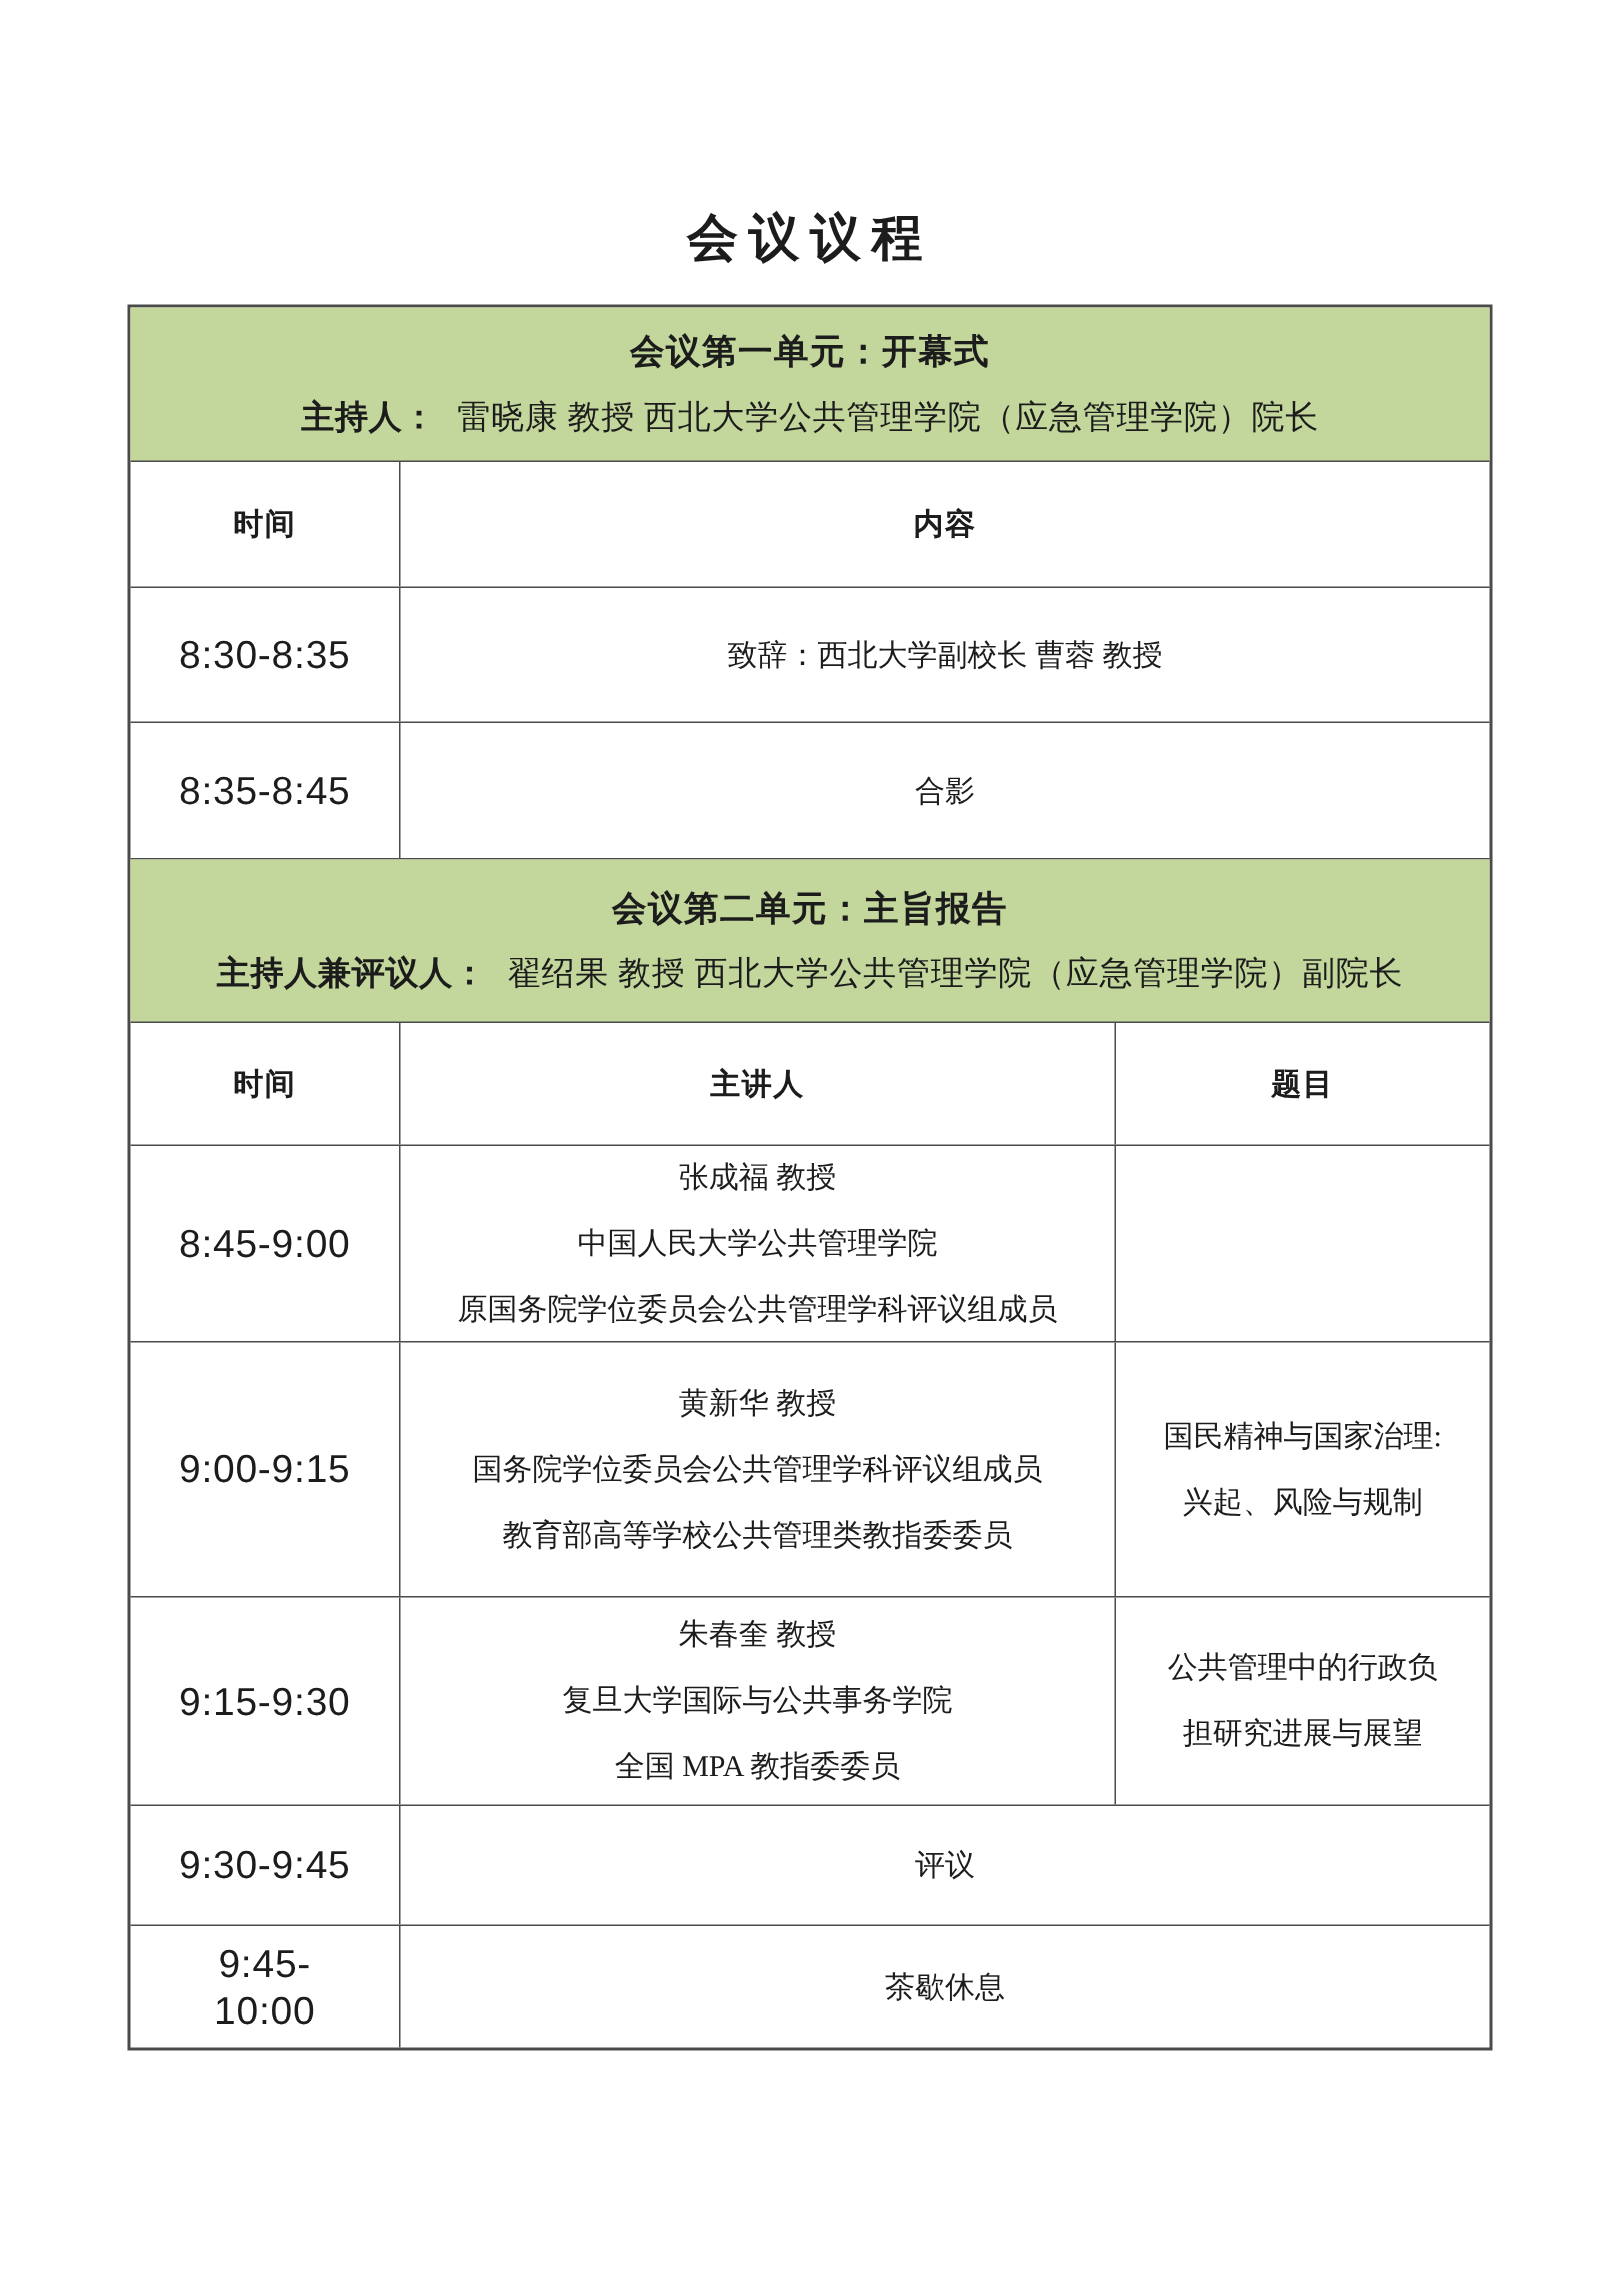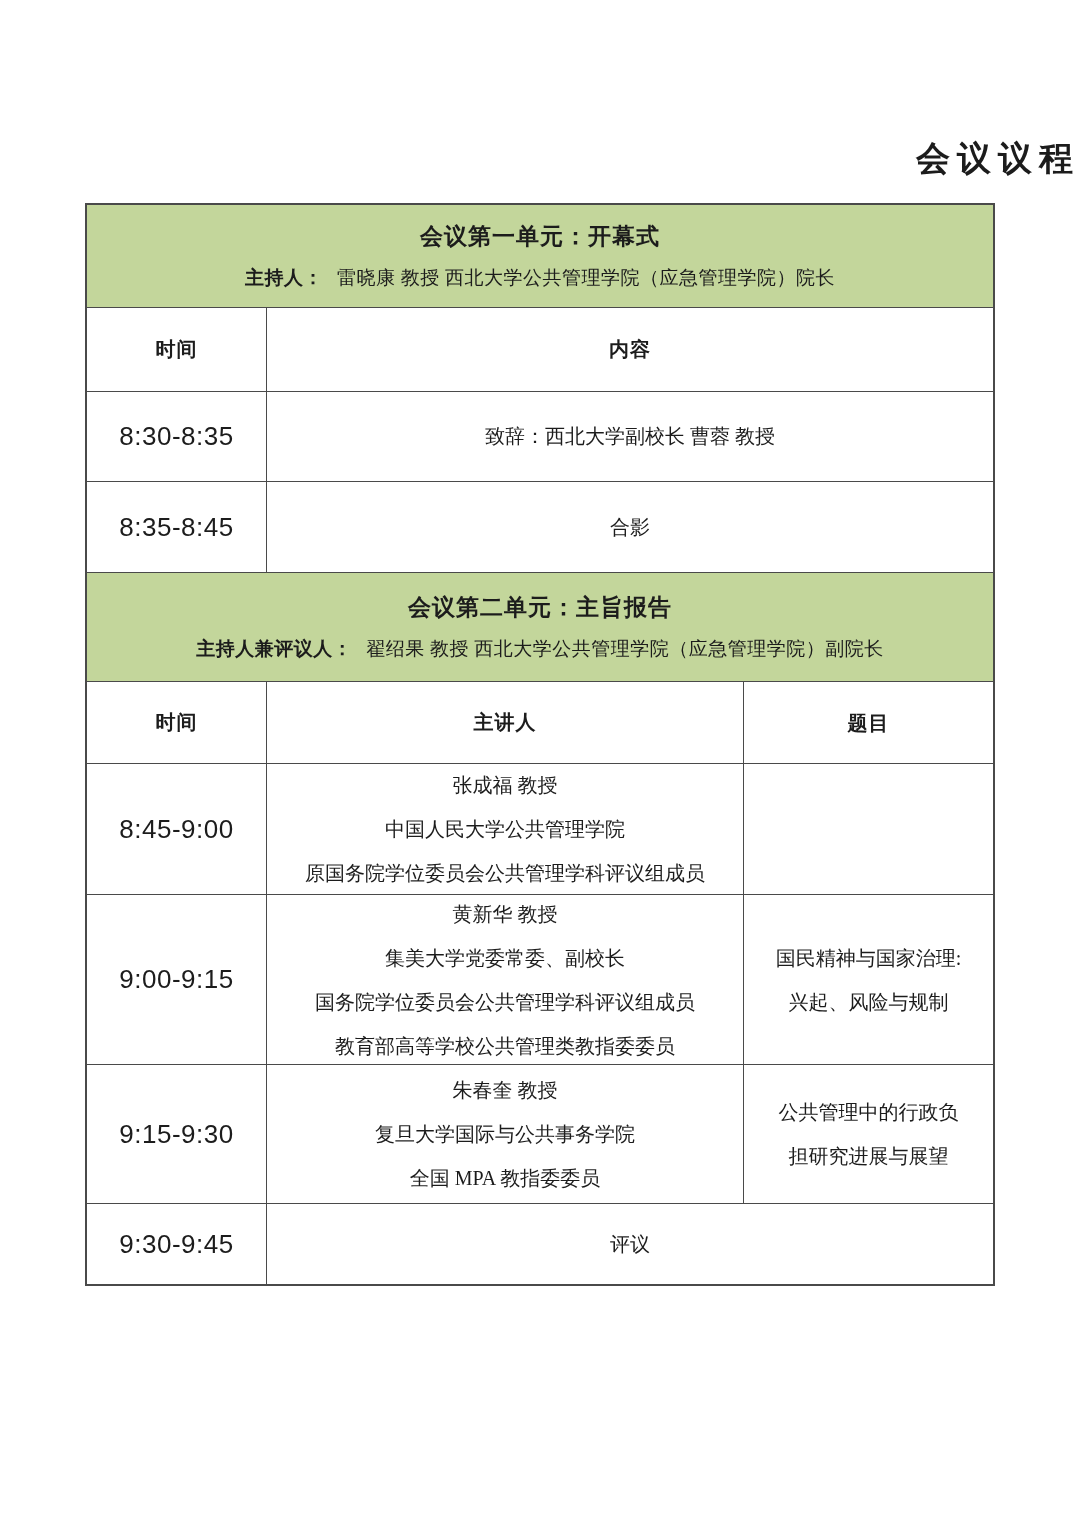--- a/index.html
+++ b/index.html
@@ -6,21 +6,21 @@
   html, body { background: #ffffff; }
   body {
     width: 1080px; height: 1526px;
     position: relative;
     font-family: "Liberation Serif", "DejaVu Serif", serif;
     color: var(--text, #1c1c1c);
   }
   .page-title {
     position: absolute;
     top: 136px; left: 0; width: 1080px;
-    text-align: right;
+    text-align: center;
     font-size: 34px;
     font-weight: bold;
     letter-spacing: 7px;
   }
   .agenda-table {
     position: absolute;
     left: 85px; top: 203px;
     width: 910px;
     border: 2px solid var(--border, #4a4a4a);
     background: #ffffff;
@@ -28,21 +28,21 @@
   .section-head {
     background: var(--header-bg, #c3d69b);
     border-bottom: 1px solid var(--border, #4a4a4a);
     display: flex; flex-direction: column;
     justify-content: center; align-items: center;
     gap: 13px;
   }
   .section-head.h1 { height: 103px; }
   .section-head.h2 { height: 109px; }
   .section-title { font-size: 23px; font-weight: bold; letter-spacing: 1px; }
-  .host-line { font-size: 19px; letter-spacing: 0.5px; }
+  .host-line { font-size: 22px; letter-spacing: 0.5px; }
   .host-label { font-weight: bold; margin-right: 14px; }
   .row {
     display: flex;
     border-bottom: 1px solid var(--border, #4a4a4a);
   }
   .row:last-child { border-bottom: none; }
   .cell {
     display: flex; flex-direction: column;
     justify-content: center; align-items: center;
     text-align: center;
@@ -132,21 +132,20 @@
       <div class="speaker-line">原国务院学位委员会公共管理学科评议组成员</div>
     </div>
   </div>
 
   <div class="row rh-170">
     <div class="cell time-col">
       <span class="time-text">9:00-9:15</span>
     </div>
     <div class="cell speaker-col">
       <div class="speaker-line">黄新华 教授</div>
-      <div class="speaker-line">集美大学党委常委、副校长</div>
       <div class="speaker-line">国务院学位委员会公共管理学科评议组成员</div>
       <div class="speaker-line">教育部高等学校公共管理类教指委委员</div>
     </div>
     <div class="cell topic-col">国民精神与国家治理:兴起、风险与规制</div>
   </div>
 
   <div class="row rh-139">
     <div class="cell time-col">
       <span class="time-text">9:15-9:30</span>
     </div>
@@ -158,14 +157,20 @@
     <div class="cell topic-col">公共管理中的行政负担研究进展与展望</div>
   </div>
 
   <div class="row rh-80">
     <div class="cell time-col">
       <span class="time-text">9:30-9:45</span>
     </div>
     <div class="cell wide-col">评议</div>
   </div>
 
+  <div class="row rh-81">
+    <div class="cell time-col">
+      <span class="time-text">9:45-10:00</span>
+    </div>
+    <div class="cell wide-col">茶歇休息</div>
+  </div>
 
 </div>
 
 </body></html>

